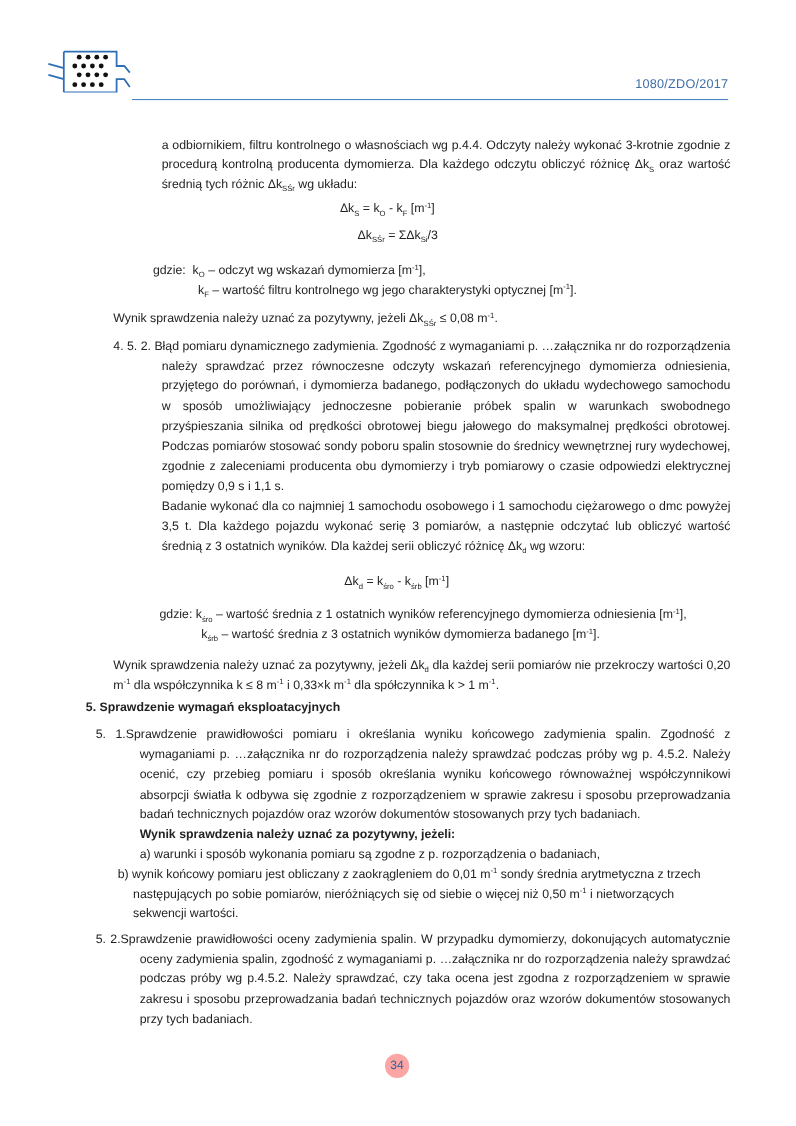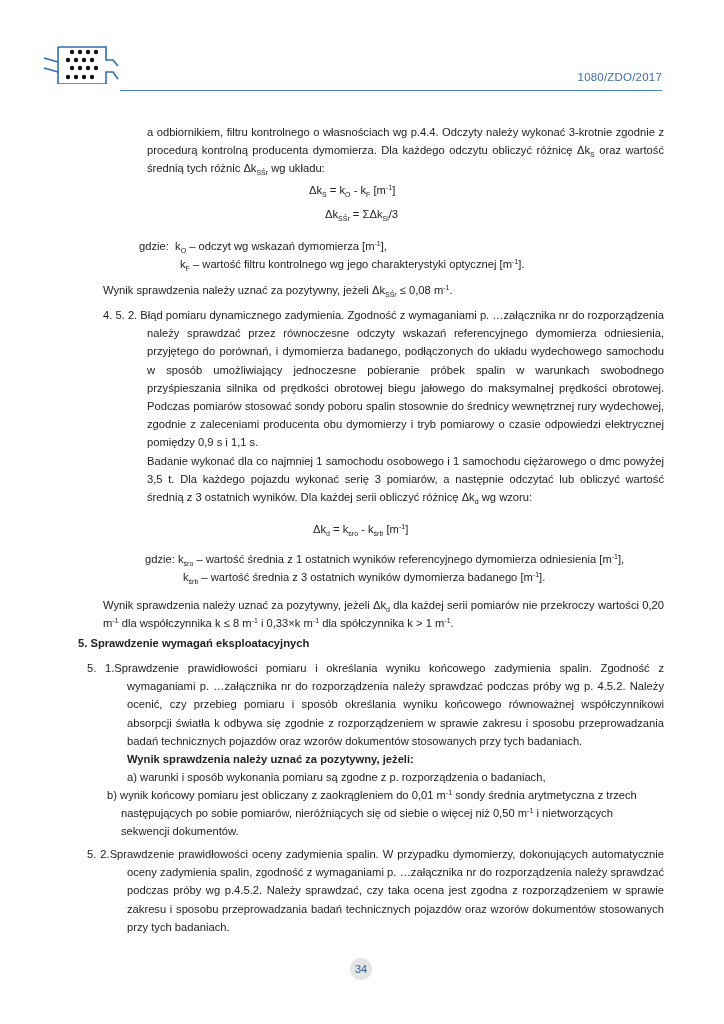--- a/index.html
+++ b/index.html
@@ -8,21 +8,21 @@
   .logo { position: absolute; left: 42px; top: 44px; width: 80px; height: 40px; }
   .header-line { position: absolute; left: 120px; top: 90px; width: 542px; height: 1px; background: #4a86c5; }
   .doc-number { position: absolute; right: 62px; top: 71px; font-size: 11.5px; color: #3d6fa8; letter-spacing: 0.2px; }
   .content { position: absolute; left: 0; top: 0; width: 724px; font-size: 11.2px; line-height: 18.2px; }
   .p { position: absolute; margin: 0; text-align: justify; }
   .formula { position: absolute; font-size: 11.2px; white-space: nowrap; }
   sub { font-size: 7px; vertical-align: -3px; line-height: 0; }
   sup { font-size: 7px; vertical-align: 4px; line-height: 0; }
   b { font-weight: normal; }
   .page-num { position: absolute; left: 350px; top: 958px; width: 22px; height: 22px; border-radius: 50%;
-              background: #e5e5e5; color: #2d5e96; font-size: 11px; text-align: center; line-height: 22px; }
+              background: #fca5a5; color: #2d5e96; font-size: 11px; text-align: center; line-height: 22px; }
   .list-line { position: absolute; margin: 0; white-space: nowrap; }
 </style>
 </head>
 <body>
 
 <svg class="logo" viewBox="0 0 80 40">
   <g fill="none" stroke="#2c6fb5" stroke-width="1.6">
     <path d="M2 14 L16 18"></path>
       <path d="M2 24 L16 28"></path>
     <path d="M16 3 H64 V16 L71 16 L76 22"></path>
@@ -75,18 +75,18 @@
   <p class="p" style="left:103px; top:596px; width:561px;"><span>Wynik sprawdzenia należy uznać za pozytywny, jeżeli Δk</span><sub>d</sub><span> dla każdej serii pomiarów nie przekroczy wartości 0,20 m</span><sup>-1</sup><span> dla współczynnika k ≤ 8 m</span><sup>-1</sup><span> i 0,33×k m</span><sup>-1</sup><span> dla spółczynnika k &gt; 1 m</span><sup>-1</sup><span>.</span></p>
 
   <div class="list-line" style="left:78px; top:634px; font-weight:bold;">5. Sprawdzenie wymagań eksploatacyjnych</div>
 
   <p class="p" style="left:127px; top:659px; width:537px; text-indent:-40px;"><b>5. 1.</b><b>Sprawdzenie prawidłowości pomiaru i określania wyniku końcowego zadymienia spalin.</b><span> Zgodność z wymaganiami p. …załącznika nr do rozporządzenia należy sprawdzać podczas próby wg p. 4.5.2. Należy ocenić, czy przebieg pomiaru i sposób określania wyniku końcowego równoważnej współczynnikowi absorpcji światła k odbywa się zgodnie z rozporządzeniem w sprawie zakresu i sposobu przeprowadzania badań technicznych pojazdów oraz wzorów dokumentów stosowanych przy tych badaniach.</span></p>
 
   <div class="list-line" style="left:127px; top:750px;font-weight:bold;">Wynik sprawdzenia należy uznać za pozytywny, jeżeli:</div>
   <div class="list-line" style="left:107px; top:768px;margin-left:20px;">a) warunki i sposób wykonania pomiaru są zgodne z p. rozporządzenia o badaniach,</div>
   <div class="list-line" style="left:107px; top:786px;"><span>b) wynik końcowy pomiaru jest obliczany z zaokrągleniem do 0,01 m</span><sup>-1</sup><span> sondy średnia arytmetyczna z trzech</span></div>
   <div class="list-line" style="left:121px; top:804px;"><span>następujących po sobie pomiarów, nieróżniących się od siebie o więcej niż 0,50 m</span><sup>-1</sup><span> i nietworzących</span></div>
-  <div class="list-line" style="left:121px; top:822px;">sekwencji dokumentów.</div>
+  <div class="list-line" style="left:121px; top:822px;">sekwencji wartości.</div>
 
   <p class="p" style="left:127px; top:845px; width:537px; text-indent:-40px;"><b>5. 2.</b><b>Sprawdzenie prawidłowości oceny zadymienia spalin.</b><span> W przypadku dymomierzy, dokonujących automatycznie oceny zadymienia spalin, zgodność z wymaganiami p. …załącznika nr do rozporządzenia należy sprawdzać podczas próby wg p.4.5.2. Należy sprawdzać, czy taka ocena jest zgodna z rozporządzeniem w sprawie zakresu i sposobu przeprowadzania badań technicznych pojazdów oraz wzorów dokumentów stosowanych przy tych badaniach.</span></p>
 </div>
 
 <div class="page-num">34</div>
 
 </body></html>

